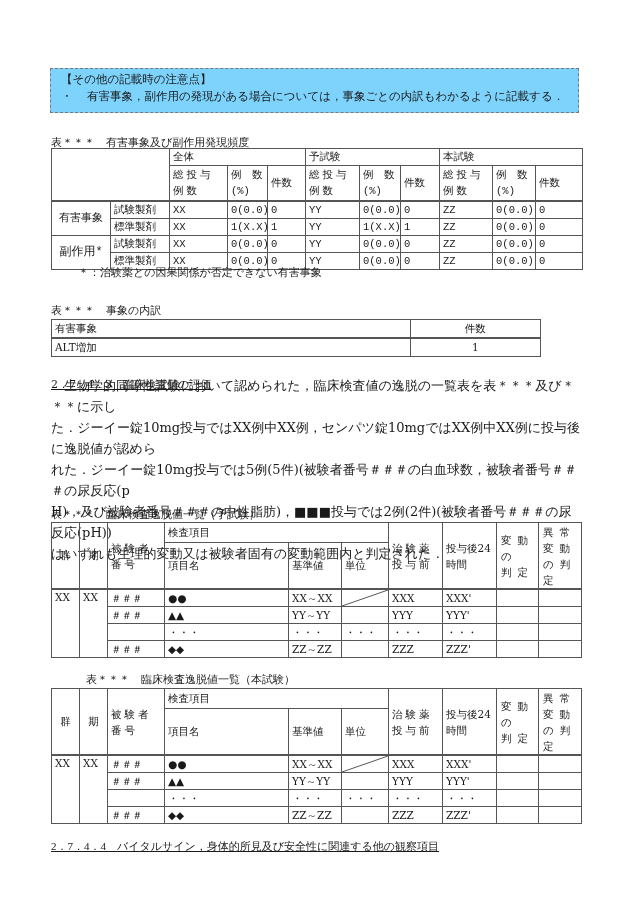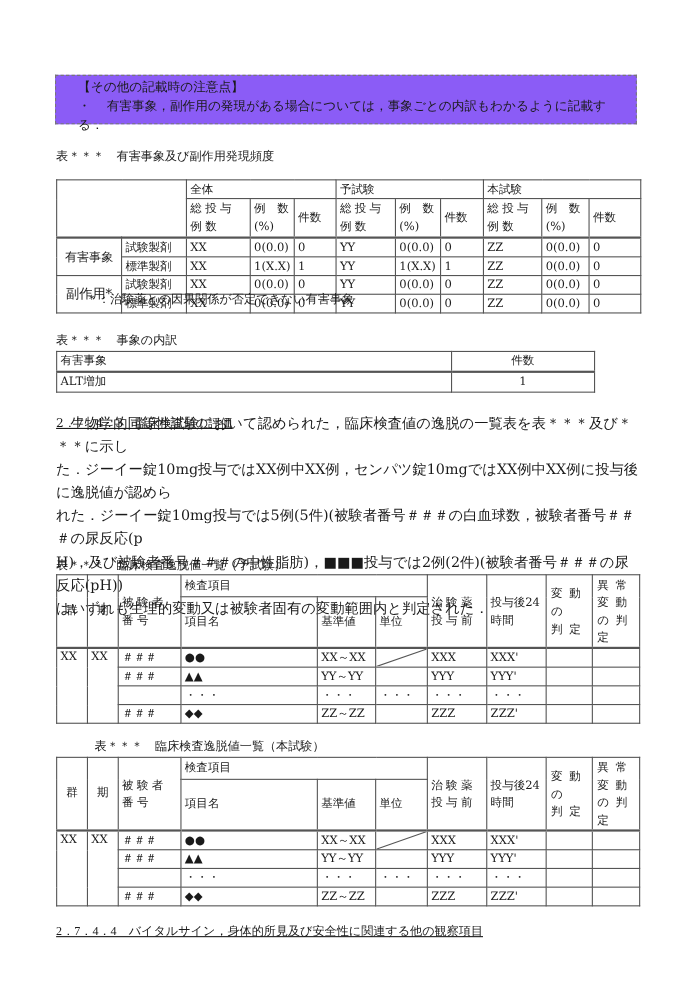--- a/index.html
+++ b/index.html
@@ -4,34 +4,34 @@
 <style>
   html, body { margin: 0; padding: 0; background: #ffffff; }
   body {
     width: 630px; height: 916px; position: relative; overflow: hidden;
     font-family: "DejaVu Serif", "Liberation Serif", serif;
     color: #1a1a1a; font-size: 11px;
   }
   .abs { position: absolute; }
   .note-box {
     left: 50px; top: 68px; width: 529px; height: 45px;
-    background: #8b5cf6; border: 1px dashed #777;
-    box-sizing: border-box; padding: 2px 20px;
+    background: #7dd3fc; border: 1px dashed #777;
+    box-sizing: border-box; padding: 2px 10px;
     font-size: 11.5px; line-height: 17px;
   }
   .note-box .bullet { display: inline-block; width: 26px; }
   .caption { font-size: 11px; line-height: 14px; white-space: nowrap; font-family: Liberation Mono, monospace; }
   table { border-collapse: collapse; table-layout: fixed; }
   td, th {
     border: 1px solid #555; padding: 0 3px; font-weight: normal;
     font-size: 10.5px; line-height: 15px; text-align: left; vertical-align: middle;
     white-space: nowrap; overflow: hidden;
   }
   .thick-bottom { border-bottom: 2px solid #555; }
-  .t1 { left: 51px; top: 163px; width: 531px; }
+  .t1 { left: 51px; top: 148px; width: 531px; font-family: Liberation Mono, monospace; }
   .t1 td { height: 16px; }
   .t1 .hd2 td { height: 34px; }
   .wrap { white-space: normal; line-height: 16px; }
   .spread { letter-spacing: 3px; }
   .center { text-align: center; }
   .footnote { left: 78px; top: 266px; font-size: 11px; }
   .t2 { left: 51px; top: 319px; width: 490px; }
   .t2 td { height: 17px; }
   .heading {
     font-size: 11px; text-decoration: underline; white-space: nowrap;

